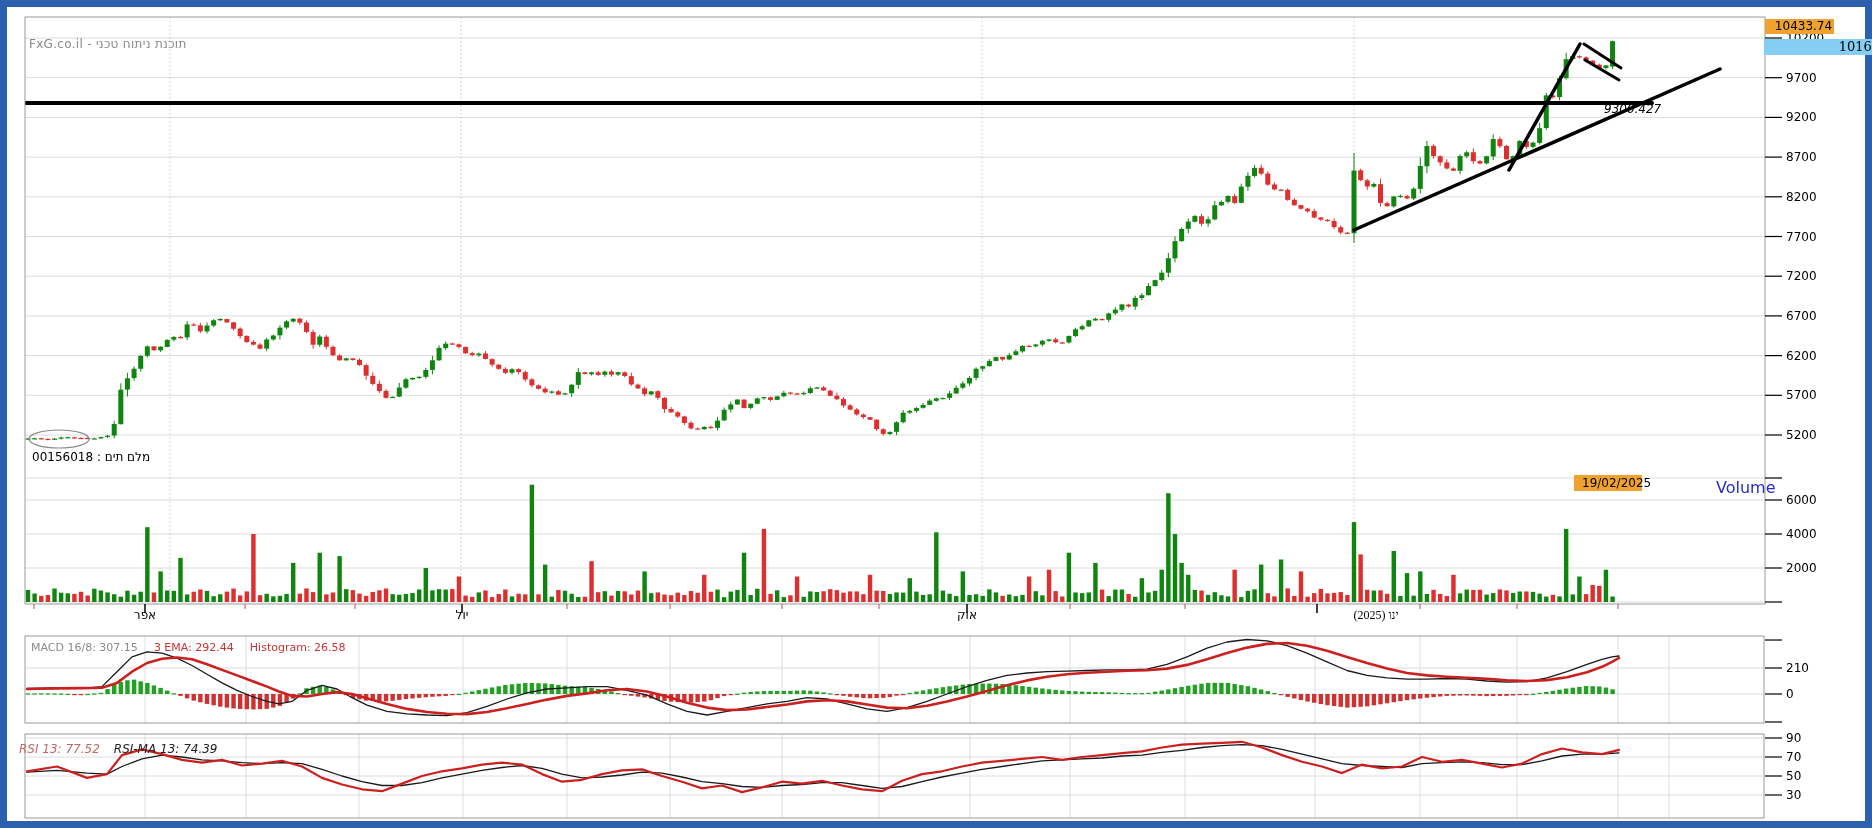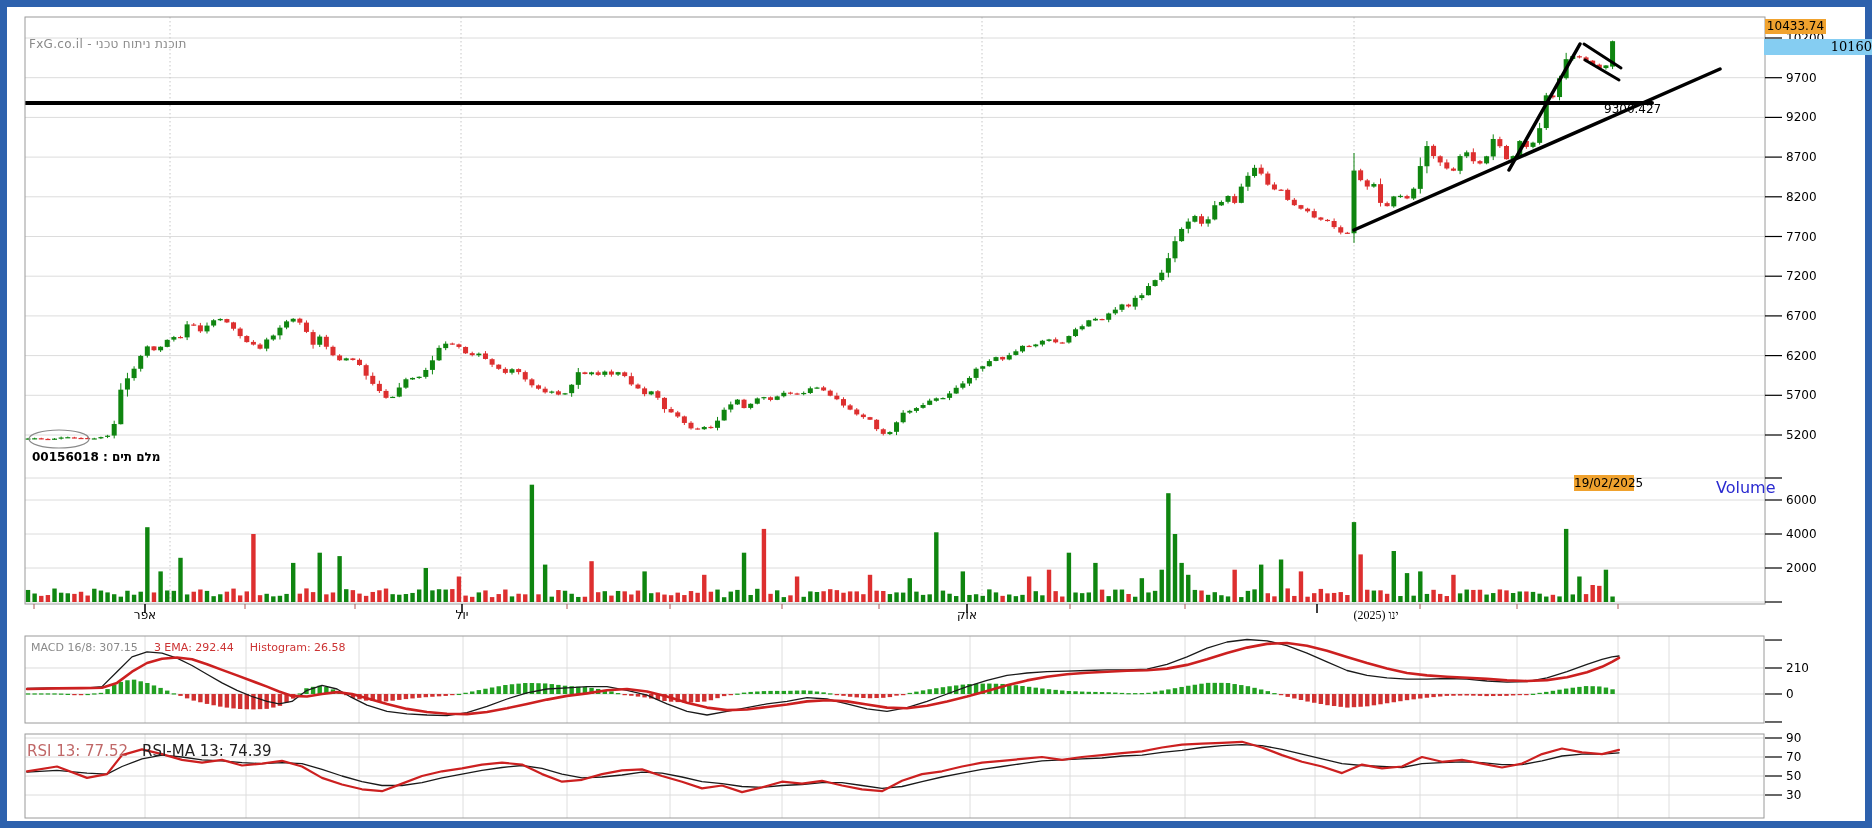--- a/index.html
+++ b/index.html
@@ -2,31 +2,31 @@
 <html><head>
 <meta charset="utf-8">
 <style>
   html,body{margin:0;padding:0;background:#fff;}
   body{width:1872px;height:828px;position:relative;overflow:hidden;
        font-family:"DejaVu Sans","Liberation Sans",sans-serif;}
   #app{position:absolute;inset:0;border:7px solid #2d61ad;background:#fff;}
   #chart-svg{position:absolute;left:0;top:0;}
   .abs{position:absolute;white-space:nowrap;}
   .title{left:22px;top:30px;font-size:12px;color:#8a8a8a;letter-spacing:.3px;}
-  .instrument{left:25px;top:443px;font-size:12px;color:#000;font-weight:bold;direction:rtl;}
-  .hline-label{left:1597px;top:95px;font-size:12px;color:#000;}
+  .instrument{left:25px;top:443px;font-size:12px;color:#000;font-weight:normal;direction:rtl;}
+  .hline-label{left:1597px;top:95px;font-size:12px;color:#000;font-style:italic;}
   .volume-label{left:1709px;top:471px;font-size:16px;color:#2a2ad0;}
-  .badge{font-size:12px;color:#000;text-align:center;line-height:15px;}
+  .badge{font-size:12px;color:#000;text-align:center;line-height:15px;padding-left:8px;}
   .badge-level{left:1758px;top:12px;width:61px;height:15px;background:#f0a22e;}
   .badge-last{left:1757px;top:32px;width:108px;height:16px;background:#85cdf2;
               text-align:right;padding-right:13px;font-size:13px;line-height:16px;
               font-family:"DejaVu Serif","Liberation Serif",serif;}
   .badge-date{left:1567px;top:468px;width:60px;height:16px;background:#f0a22e;line-height:16px;}
   .macd-header{left:24px;top:634px;font-size:11px;}
-  .rsi-header{left:20px;top:735px;font-size:15px;}
+  .rsi-header{left:12px;top:735px;font-size:12px;font-style:italic;}
   .macd-header .g{color:#8a8a8a;margin-right:16px;}
   .macd-header .r{color:#cc3333;margin-right:16px;}
   .rsi-header .m{color:#c06868;margin-right:14px;}
   .rsi-header .k{color:#222;}
   .xlab{position:absolute;top:601px;font-size:12px;color:#000;transform:translateX(-50%);}
 </style>
 </head>
 <body>
 
 <div id="app">

